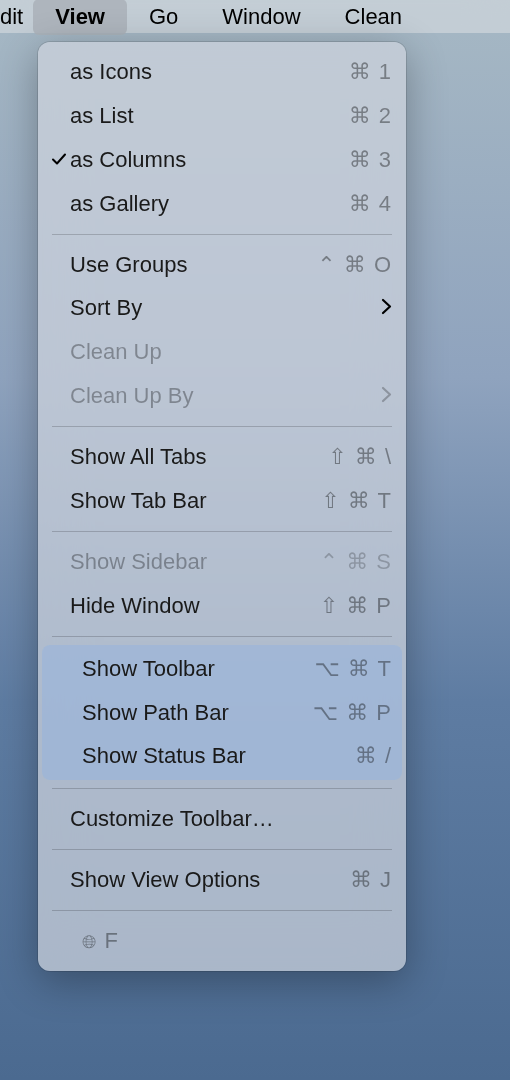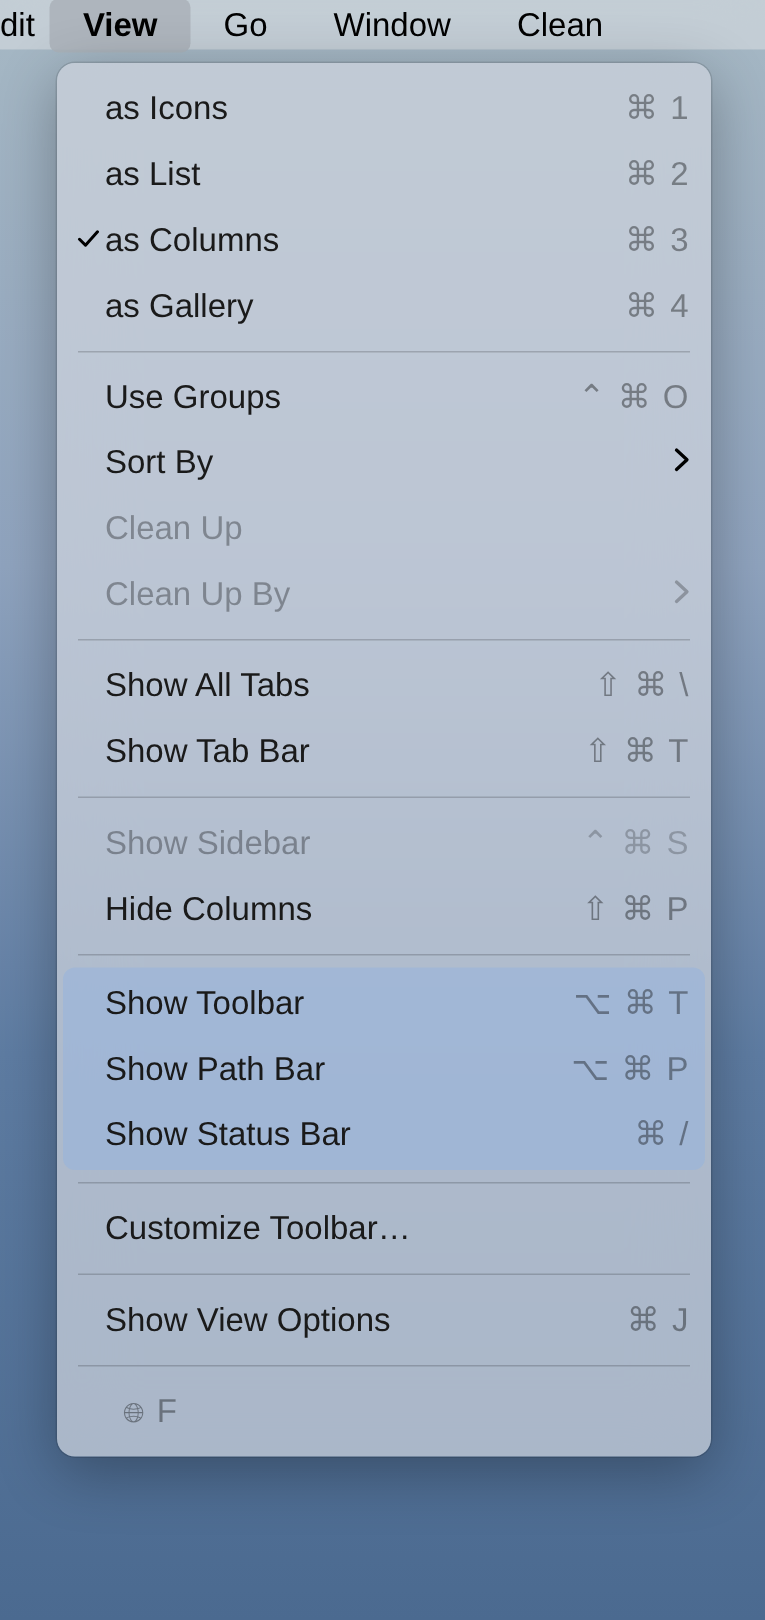--- a/index.html
+++ b/index.html
@@ -25,21 +25,21 @@
     font-weight: 400;
   }
   .menubar-item.active {
     background: rgba(170,178,184,0.85);
     font-weight: bold;
   }
   .dropdown {
     position: absolute;
     top: 42px;
     left: 38px;
-    width: 436px;
+    width: 368px;
     background: rgba(205,211,221,0.72);
     backdrop-filter: blur(24px);
     border-radius: 12px;
     box-shadow: 0 0 0 1px rgba(0,0,0,0.12), 0 10px 40px rgba(0,0,0,0.3);
     padding: 8px 0;
     font-size: 22px;
   }
   .menu-item {
     display: flex;
     align-items: center;
@@ -78,21 +78,21 @@
     height: 1px;
     background: rgba(0,0,0,0.18);
     margin: 8px 14px;
   }
   .highlight-block {
     background: rgba(150,180,220,0.55);
     margin: 0 4px;
     border-radius: 8px;
     padding: 2px 0;
   }
-  .highlight-block .menu-item { padding-left: 6px; padding-right: 10px; }
+  .highlight-block .menu-item { padding-left: 18px; padding-right: 10px; }
   .check-icon svg { width: 16px; height: 16px; }
   .chevron svg { width: 11px; height: 17px; }
   .globe-glyph { font-size: 18px; }
 </style>
 </head>
 <body>
 
 <div class="menubar">
   <div class="menubar-item" style="padding-left:0;padding-right:10px;">dit</div>
   <div class="menubar-item active">View</div>
@@ -173,21 +173,21 @@
 
   <div class="separator"></div>
 
   <div class="menu-item disabled">
     <span class="check-col"></span>
     <span class="label-col">Show Sidebar</span>
     <span class="accel-col">⌃ ⌘ S</span>
   </div>
   <div class="menu-item">
     <span class="check-col"></span>
-    <span class="label-col">Hide Columns</span>
+    <span class="label-col">Hide Window</span>
     <span class="accel-col">⇧ ⌘ P</span>
   </div>
 
   <div class="separator"></div>
 
   <div class="highlight-block">
     <div class="menu-item">
       <span class="check-col"></span>
       <span class="label-col">Show Toolbar</span>
       <span class="accel-col">⌥ ⌘ T</span>

